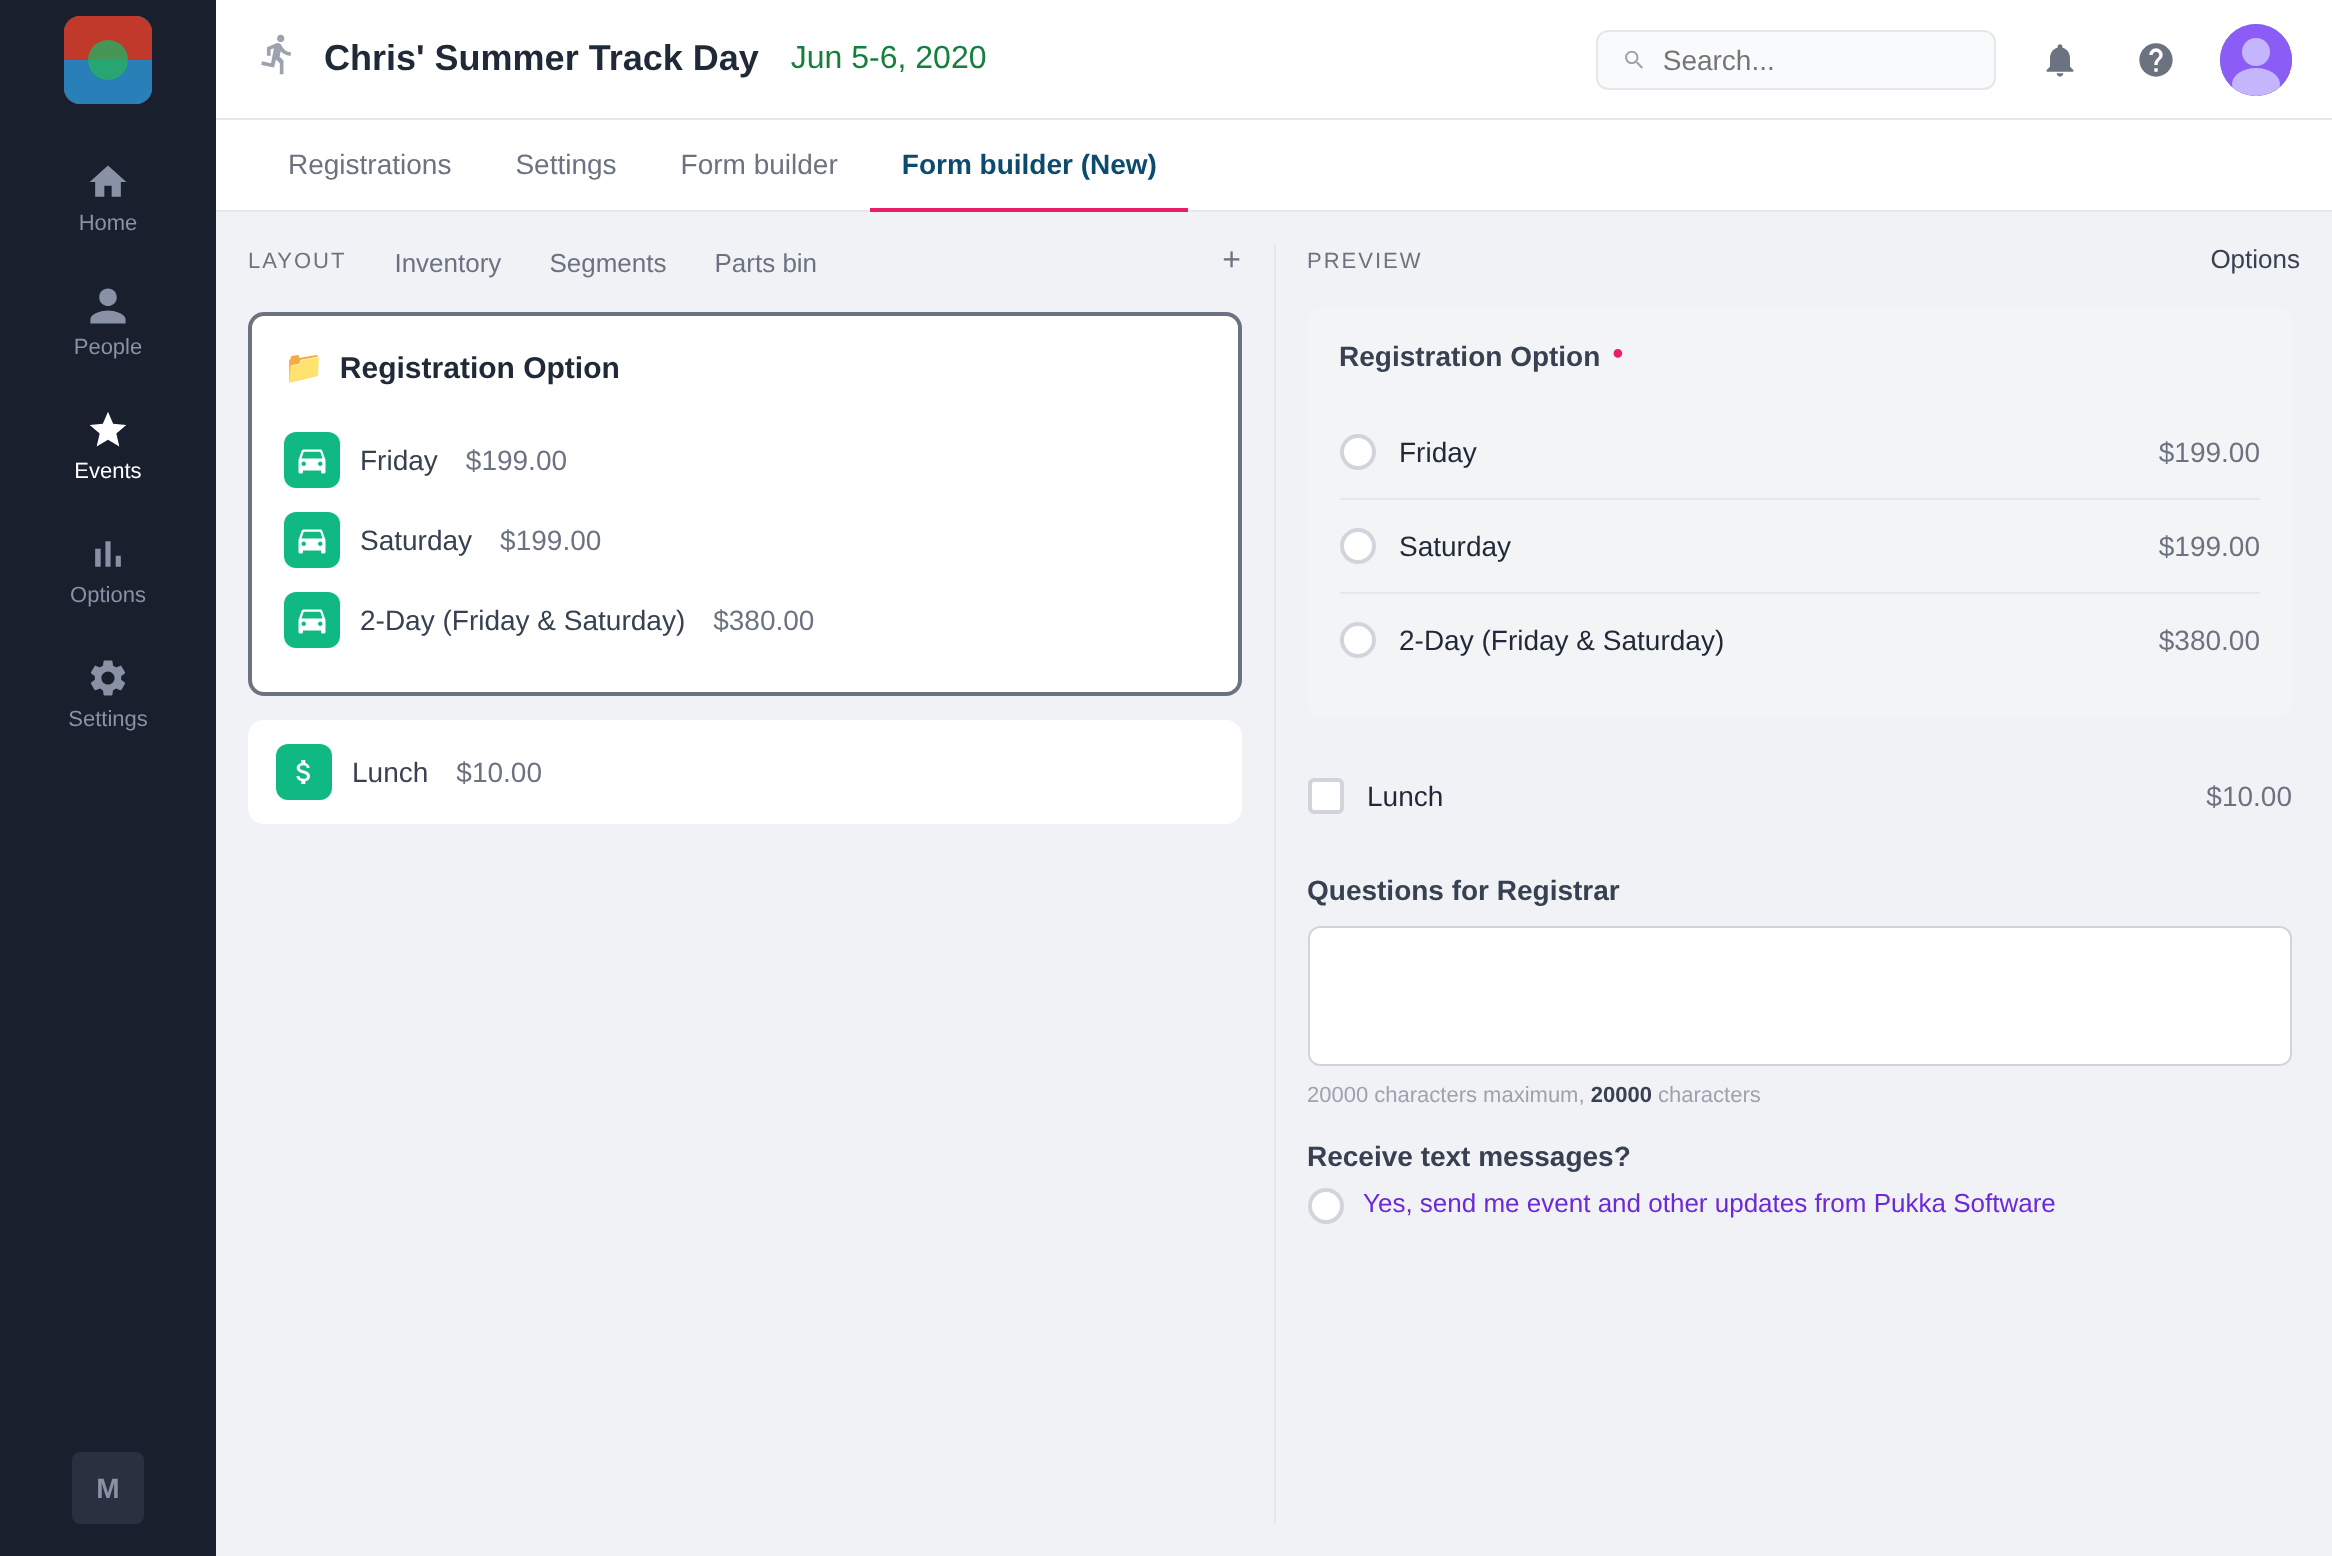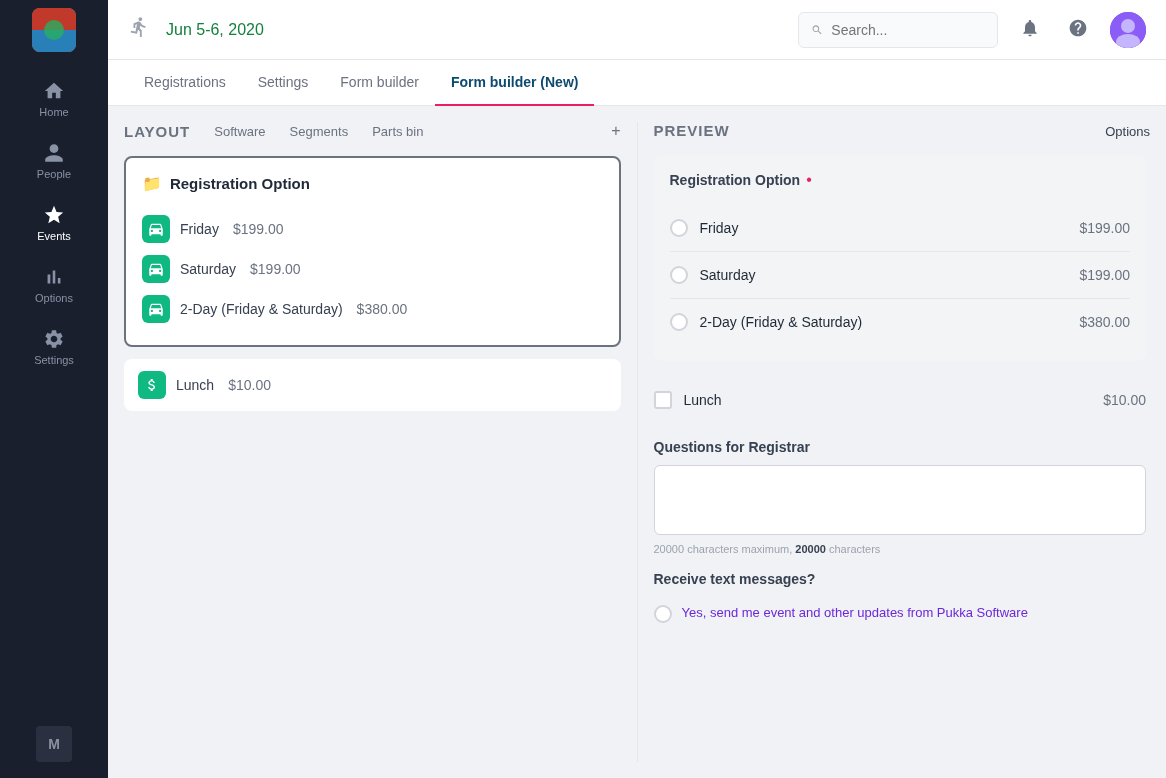--- a/index.html
+++ b/index.html
@@ -88,20 +88,21 @@
       color: #1f2937;
     }
     .header-date {
       font-size: 16px;
       color: #15803d;
       margin-left: 4px;
     }
     .header-right {
       margin-left: auto;
       display: flex;
+      align-items: center;
       gap: 16px;
     }
     .search-bar {
       display: flex;
       align-items: center;
       border: 1px solid #e5e7eb;
       border-radius: 6px;
       padding: 6px 12px;
       gap: 8px;
       background: #f9fafb;
@@ -184,22 +185,22 @@
       gap: 0;
       max-width: 560px;
     }
     .panel-toolbar {
       display: flex;
       align-items: center;
       margin-bottom: 16px;
       gap: 24px;
     }
     .panel-label {
-      font-size: 15px;
-      font-weight: 700;
+      font-size: 11px;
+      font-weight: 400;
       color: #6b7280;
       letter-spacing: 1px;
       text-transform: uppercase;
     }
     .toolbar-link {
       font-size: 13px;
       color: #6b7280;
       cursor: pointer;
       text-decoration: none;
     }
@@ -420,21 +421,20 @@
     .char-count strong { color: #374151; }
 
     
     .text-messages-section {
       margin-bottom: 16px;
     }
     .text-messages-label {
       font-size: 14px;
       font-weight: 600;
       color: #374151;
-      margin-bottom: 10px;
     }
     .text-option {
       display: flex;
       align-items: flex-start;
       gap: 10px;
       padding: 8px 0;
     }
     .text-option-text {
       font-size: 13px;
       color: #6d28d9;
@@ -500,20 +500,21 @@
 </nav>
 
 <div class="main">
 
   <header class="header">
     <span class="header-icon">
       <svg width="22" height="22" viewBox="0 0 24 24" fill="#9ca3af">
         <path d="M13.49 5.48c1.1 0 2-.9 2-2s-.9-2-2-2-2 .9-2 2 .9 2 2 2zm-3.6 13.9l1-4.4 2.1 2v6h2v-7.5l-2.1-2 .6-3c1.3 1.5 3.3 2.5 5.5 2.5v-2c-1.9 0-3.5-1-4.3-2.4l-1-1.6c-.4-.6-1-1-1.7-1-.3 0-.5.1-.8.1l-5.2 2.2v4.7h2v-3.4l1.8-.7-1.6 8.1-4.9-1-.4 2 7 1.4z"></path>
       </svg>
     </span>
+    <span class="header-title">Chris' Summer Track Day</span>
     <span class="header-date">Jun 5-6, 2020</span>
     <div class="header-right">
       <div class="search-bar">
         <svg width="14" height="14" viewBox="0 0 24 24" fill="#9ca3af">
           <path d="M15.5 14h-.79l-.28-.27C15.41 12.59 16 11.11 16 9.5 16 5.91 13.09 3 9.5 3S3 5.91 3 9.5 5.91 16 9.5 16c1.61 0 3.09-.59 4.23-1.57l.27.28v.79l5 4.99L20.49 19l-4.99-5zm-6 0C7.01 14 5 11.99 5 9.5S7.01 5 9.5 5 14 7.01 14 9.5 11.99 14 9.5 14z"></path>
         </svg>
         <input type="text" placeholder="Search..." style="">
       </div>
       <button class="icon-btn">
         <svg width="20" height="20" viewBox="0 0 24 24" fill="currentColor">
@@ -540,21 +541,21 @@
     <div class="tab">Settings</div>
     <div class="tab">Form builder</div>
     <div class="tab active">Form builder (New)</div>
   </nav>
 
   <div class="content">
 
     <div class="layout-panel">
       <div class="panel-toolbar">
         <span class="panel-label">LAYOUT</span>
-        <a class="toolbar-link">Software</a>
+        <a class="toolbar-link">Inventory</a>
         <a class="toolbar-link">Segments</a>
         <a class="toolbar-link">Parts bin</a>
         <span class="toolbar-plus">+</span>
       </div>
 
       <div class="layout-card">
         <div class="layout-card-header">
           <span class="folder-icon">📁</span>
           <span class="layout-card-title">Registration Option</span>
         </div>

